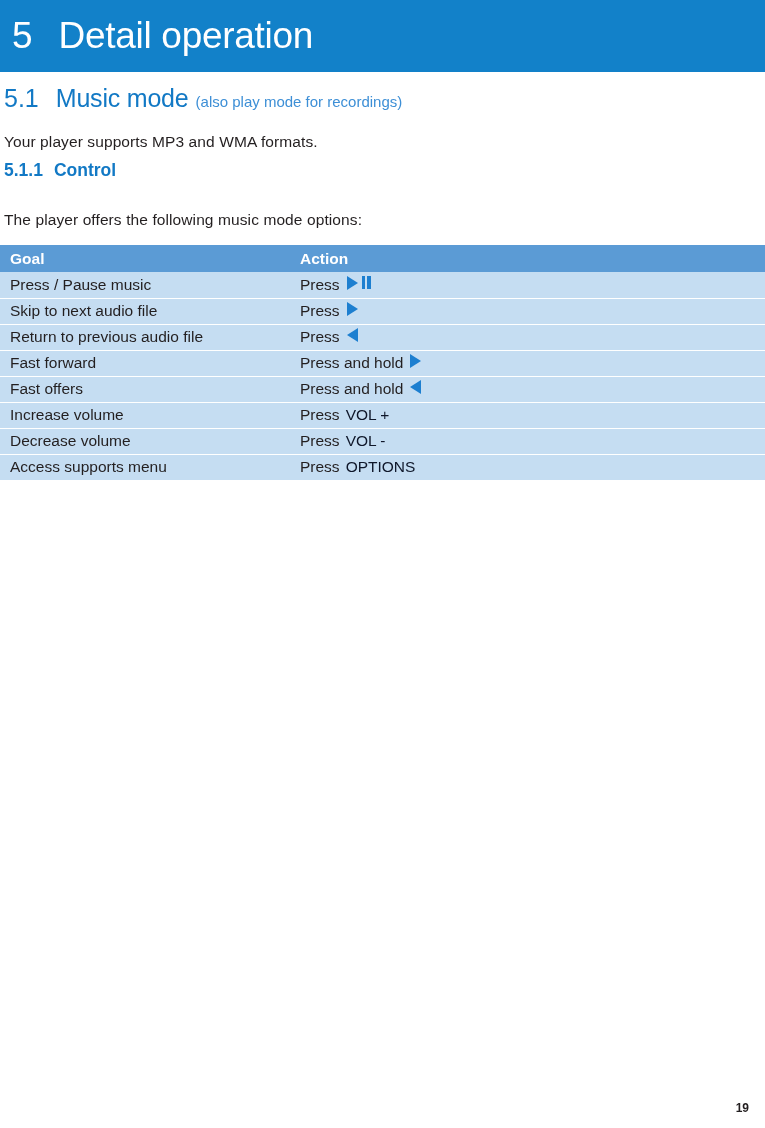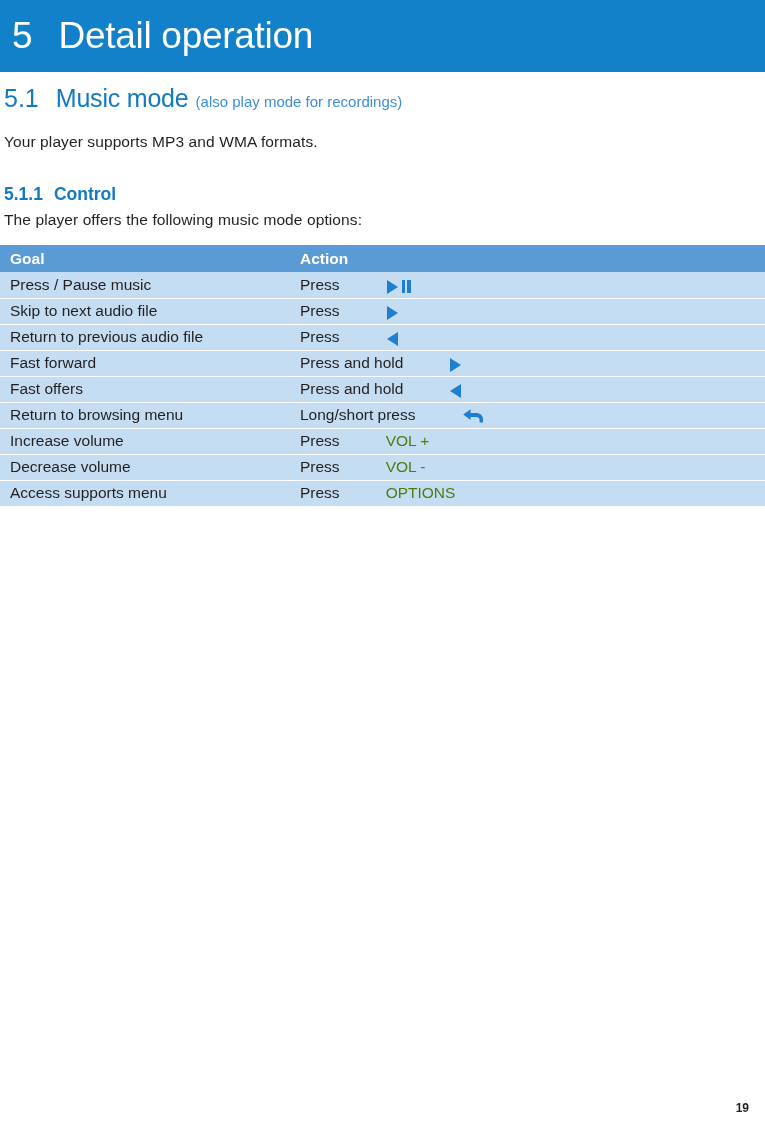--- a/index.html
+++ b/index.html
@@ -85,21 +85,21 @@
     letter-spacing: 0.1px;
     white-space: nowrap;
   }
   .p-formats { top: 133px; }
   .p-intro   { top: 211px; }
 
   
   .h3-row {
     position: absolute;
     left: 4px;
-    top: 184px;
+    top: 160px;
     display: flex;
     align-items: baseline;
     white-space: nowrap;
   }
   .h3-num {
     color: #1279c5;
     font-size: 17.5px;
     font-weight: bold;
   }
   .h3-text {
@@ -138,26 +138,25 @@
   .control-table tbody tr:last-child { border-bottom: none; }
   .control-table tbody td {
     font-size: 15.5px;
     color: #231f20;
   }
   .col-goal   { width: 290px; padding-left: 10px !important; }
   .col-action { padding-left: 0 !important; }
 
   .action-cell {
     display: flex;
-    align-items: flex-end;
-    white-space: nowrap;
-    gap: 40px;
+    align-items: flex-start;
+    white-space: nowrap;
   }
   .key-label {
-    color: #4d7c0f;
+    color: #0f172a;
     margin-left: 6px;
   }
   .icon-slot {
     display: inline-flex;
     align-items: center;
     margin-left: 7px;
     position: relative;
     top: 0px;
   }
 
@@ -283,33 +282,20 @@
         <td class="col-action">
           <div class="action-cell">
             <span>Press and hold</span>
             <span class="icon-slot">
               <span class="tri-left"></span>
             </span>
           </div>
         </td>
       </tr>
       <tr>
-        <td class="col-goal">Return to browsing menu</td>
-        <td class="col-action">
-          <div class="action-cell">
-            <span>Long/short press</span>
-            <span class="icon-slot back-arrow">
-              <svg width="22" height="17" viewBox="0 0 22 17" xmlns="http://www.w3.org/2000/svg">
-                <path d="M8.6 2.2 L1.2 7.6 L8.6 13.0 L8.6 9.9 L14.0 9.9 C16.3 9.9 17.6 11.1 17.6 12.9 L17.6 15.4 L21.0 15.4 L21.0 12.4 C21.0 8.6 18.2 6.0 14.2 6.0 L8.6 6.0 Z" fill="#1d7fd0"></path>
-              </svg>
-            </span>
-          </div>
-        </td>
-      </tr>
-      <tr>
         <td class="col-goal">Increase volume</td>
         <td class="col-action">
           <div class="action-cell">
             <span>Press</span>
             <span class="key-label">VOL +</span>
           </div>
         </td>
       </tr>
       <tr>
         <td class="col-goal">Decrease volume</td>

